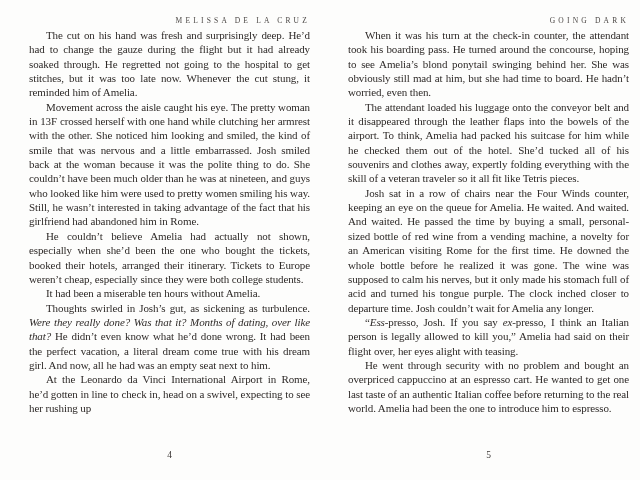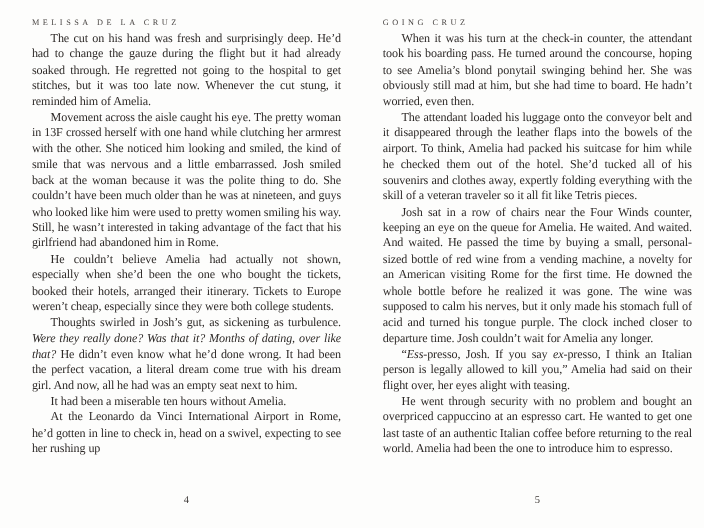--- a/index.html
+++ b/index.html
@@ -23,21 +23,21 @@
     height: 480px;
     width: 281px;
   }
   .page.left  { left: 29px; }
   .page.right { left: 348px; }
   .running-head {
     position: absolute;
     top: 16px;
     left: 0;
     right: 0;
-    text-align: left;
+    text-align: right;
     font-size: 7.5px;
     letter-spacing: 3.2px;
     color: #4a4644;
     white-space: nowrap;
   }
   .text-block {
     position: absolute;
     top: 28px;
     left: 0;
     width: 281px;
@@ -66,29 +66,29 @@
 <body>
 
 <div class="spread">
 
   <section class="page left">
     <div class="running-head">MELISSA DE LA CRUZ</div>
     <div class="text-block">
         <p class="para indent"><span>The cut on his hand was fresh and surprisingly deep. He’d had to change the gauze during the flight but it had already soaked through. He regretted not going to the hospital to get stitches, but it was too late now. Whenever the cut stung, it reminded him of Amelia.</span></p>
         <p class="para indent"><span>Movement across the aisle caught his eye. The pretty woman in 13F crossed herself with one hand while clutching her armrest with the other. She noticed him looking and smiled, the kind of smile that was nervous and a little embarrassed. Josh smiled back at the woman because it was the polite thing to do. She couldn’t have been much older than he was at nineteen, and guys who looked like him were used to pretty women smiling his way. Still, he wasn’t interested in taking advantage of the fact that his girlfriend had abandoned him in Rome.</span></p>
         <p class="para indent"><span>He couldn’t believe Amelia had actually not shown, especially when she’d been the one who bought the tickets, booked their hotels, arranged their itinerary. Tickets to Europe weren’t cheap, especially since they were both college students.</span></p>
+        <p class="para indent"><span>It had been a miserable ten hours without Amelia.</span></p>
         <p class="para indent"><span>Thoughts swirled in Josh’s gut, as sickening as turbulence. </span><span class="italic">Were they really done? Was that it? Months of dating, over like that?</span><span> He didn’t even know what he’d done wrong. It had been the perfect vacation, a literal dream come true with his dream girl. And now, all he had was an empty seat next to him.</span></p>
-        <p class="para indent"><span>It had been a miserable ten hours without Amelia.</span></p>
         <p class="para indent"><span>At the Leonardo da Vinci International Airport in Rome, he’d gotten in line to check in, head on a swivel, expecting to see her rushing up</span></p>
       </div>
     <div class="folio">4</div>
   </section>
 
   <section class="page right">
-    <div class="running-head">GOING CRUZ</div>
+    <div class="running-head">GOING DARK</div>
     <div class="text-block">
         <p class="para indent"><span>When it was his turn at the check-in counter, the attendant took his boarding pass. He turned around the concourse, hoping to see Amelia’s blond ponytail swinging behind her. She was obviously still mad at him, but she had time to board. He hadn’t worried, even then.</span></p>
         <p class="para indent"><span>The attendant loaded his luggage onto the conveyor belt and it disappeared through the leather flaps into the bowels of the airport. To think, Amelia had packed his suitcase for him while he checked them out of the hotel. She’d tucked all of his souvenirs and clothes away, expertly folding everything with the skill of a veteran traveler so it all fit like Tetris pieces.</span></p>
         <p class="para indent"><span>Josh sat in a row of chairs near the Four Winds counter, keeping an eye on the queue for Amelia. He waited. And waited. And waited. He passed the time by buying a small, personal-sized bottle of red wine from a vending machine, a novelty for an American visiting Rome for the first time. He downed the whole bottle before he realized it was gone. The wine was supposed to calm his nerves, but it only made his stomach full of acid and turned his tongue purple. The clock inched closer to departure time. Josh couldn’t wait for Amelia any longer.</span></p>
         <p class="para indent"><span>“</span><span class="italic">Ess</span><span>-presso, Josh. If you say </span><span class="italic">ex</span><span>-presso, I think an Italian person is legally allowed to kill you,” Amelia had said on their flight over, her eyes alight with teasing.</span></p>
         <p class="para indent"><span>He went through security with no problem and bought an overpriced cappuccino at an espresso cart. He wanted to get one last taste of an authentic Italian coffee before returning to the real world. Amelia had been the one to introduce him to espresso.</span></p>
       </div>
     <div class="folio">5</div>
   </section>
 

